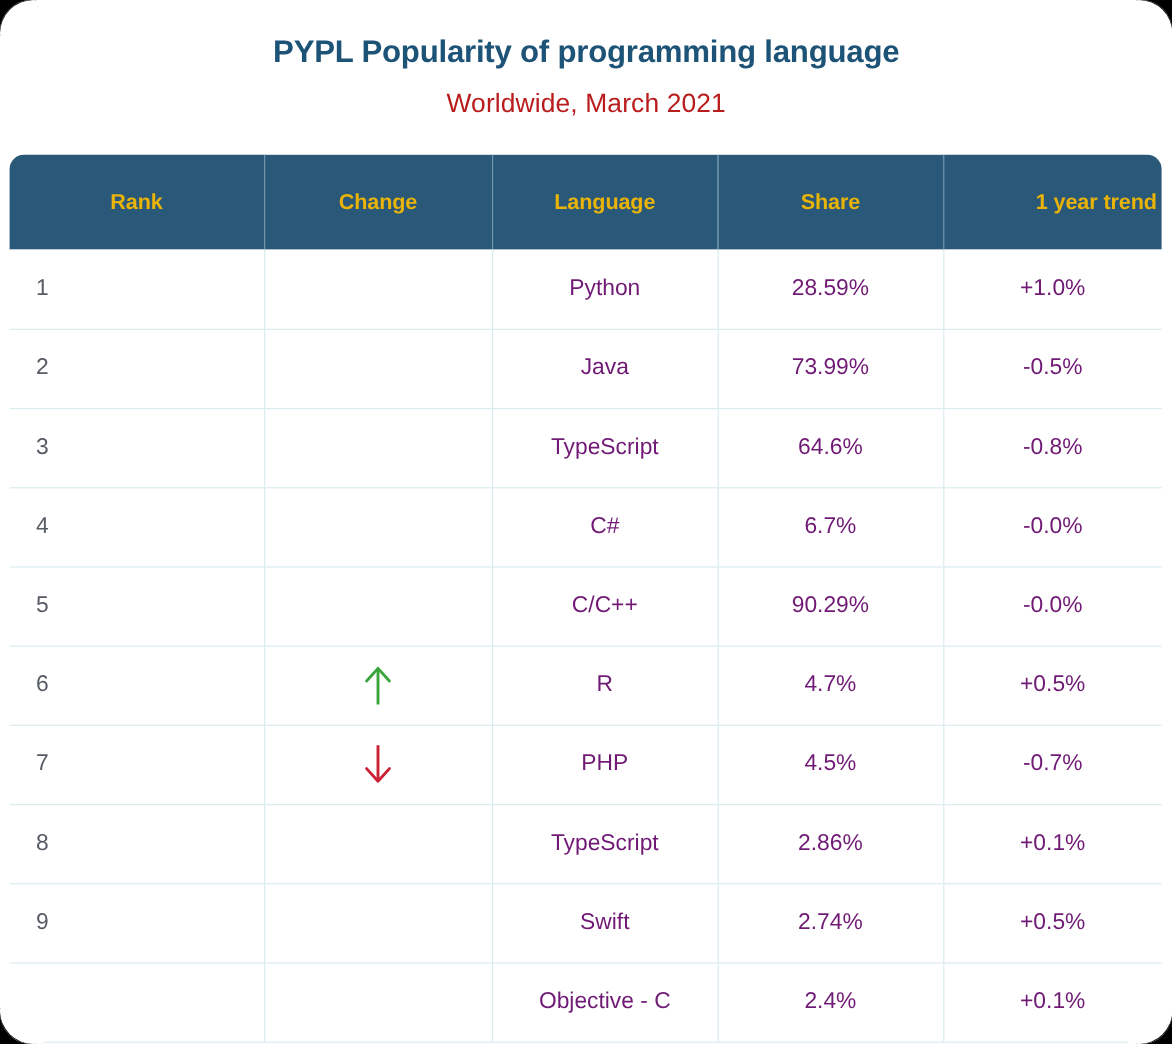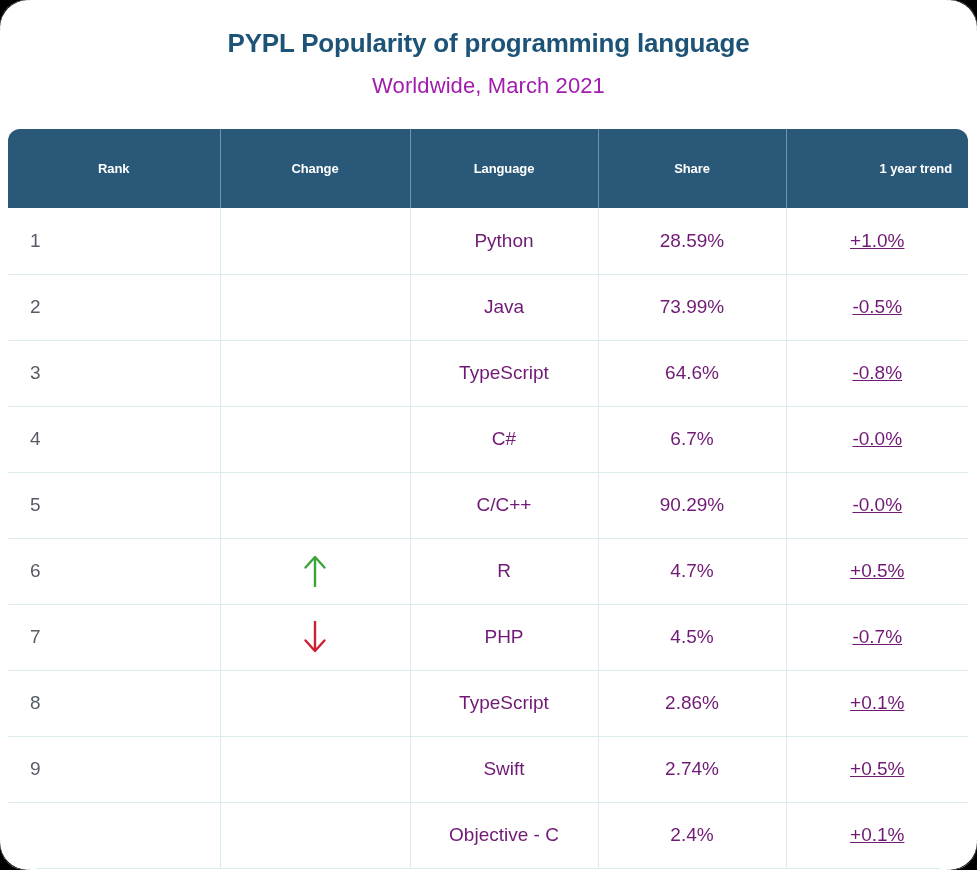--- a/index.html
+++ b/index.html
@@ -30,21 +30,21 @@
     font-size:26px;
     font-weight:bold;
     color:#1e5378;
     letter-spacing:-0.2px;
     line-height:1.2;
   }
   #subtitle {
     margin-top:14px;
     font-size:22px;
     font-weight:400;
-    color:#a21caf;
+    color:#b91c1c;
     letter-spacing:0.1px;
     line-height:1.2;
   }
 
   
   #table-wrap {
     position:absolute;
     left:8px;
     top:129px;
     width:960px;
@@ -59,47 +59,47 @@
 
   
   col.c-rank  { width:212px; }
   col.c-chg   { width:190px; }
   col.c-lang  { width:188px; }
   col.c-share { width:188px; }
   col.c-trend { width:182px; }
 
   thead th {
     background:#2a5878;
-    color:#ffffff;
+    color:#eab308;
     height:79px;
-    font-size:13px;
+    font-size:18px;
     font-weight:bold;
     text-align:center;
     vertical-align:middle;
     letter-spacing:-0.1px;
     border-right:1px solid #6f94ac;
-    padding:16px;
+    padding:4px;
   }
   thead th:last-child { border-right:none;text-align:right; }
   thead th.first { border-top-left-radius:12px; border-bottom-left-radius:0; }
   thead th.last  { border-top-right-radius:12px; }
 
   tbody td {
     height:66px;
     font-size:19px;
     font-weight:400;
     color:#701a75;
     text-align:center;
     vertical-align:middle;
     border-bottom:1px solid #dbecef;
     border-right:1px solid #dbecef;
     padding:0;
     background:#ffffff;
   }
-  tbody td:last-child { border-right:none;text-decoration:underline; }
+  tbody td:last-child { border-right:none; }
 
   td.rank {
     text-align:left;
     padding-left:22px;
     font-size:19px;
     color:#565b66;
   }
 
   td.change { padding:0; }
 

